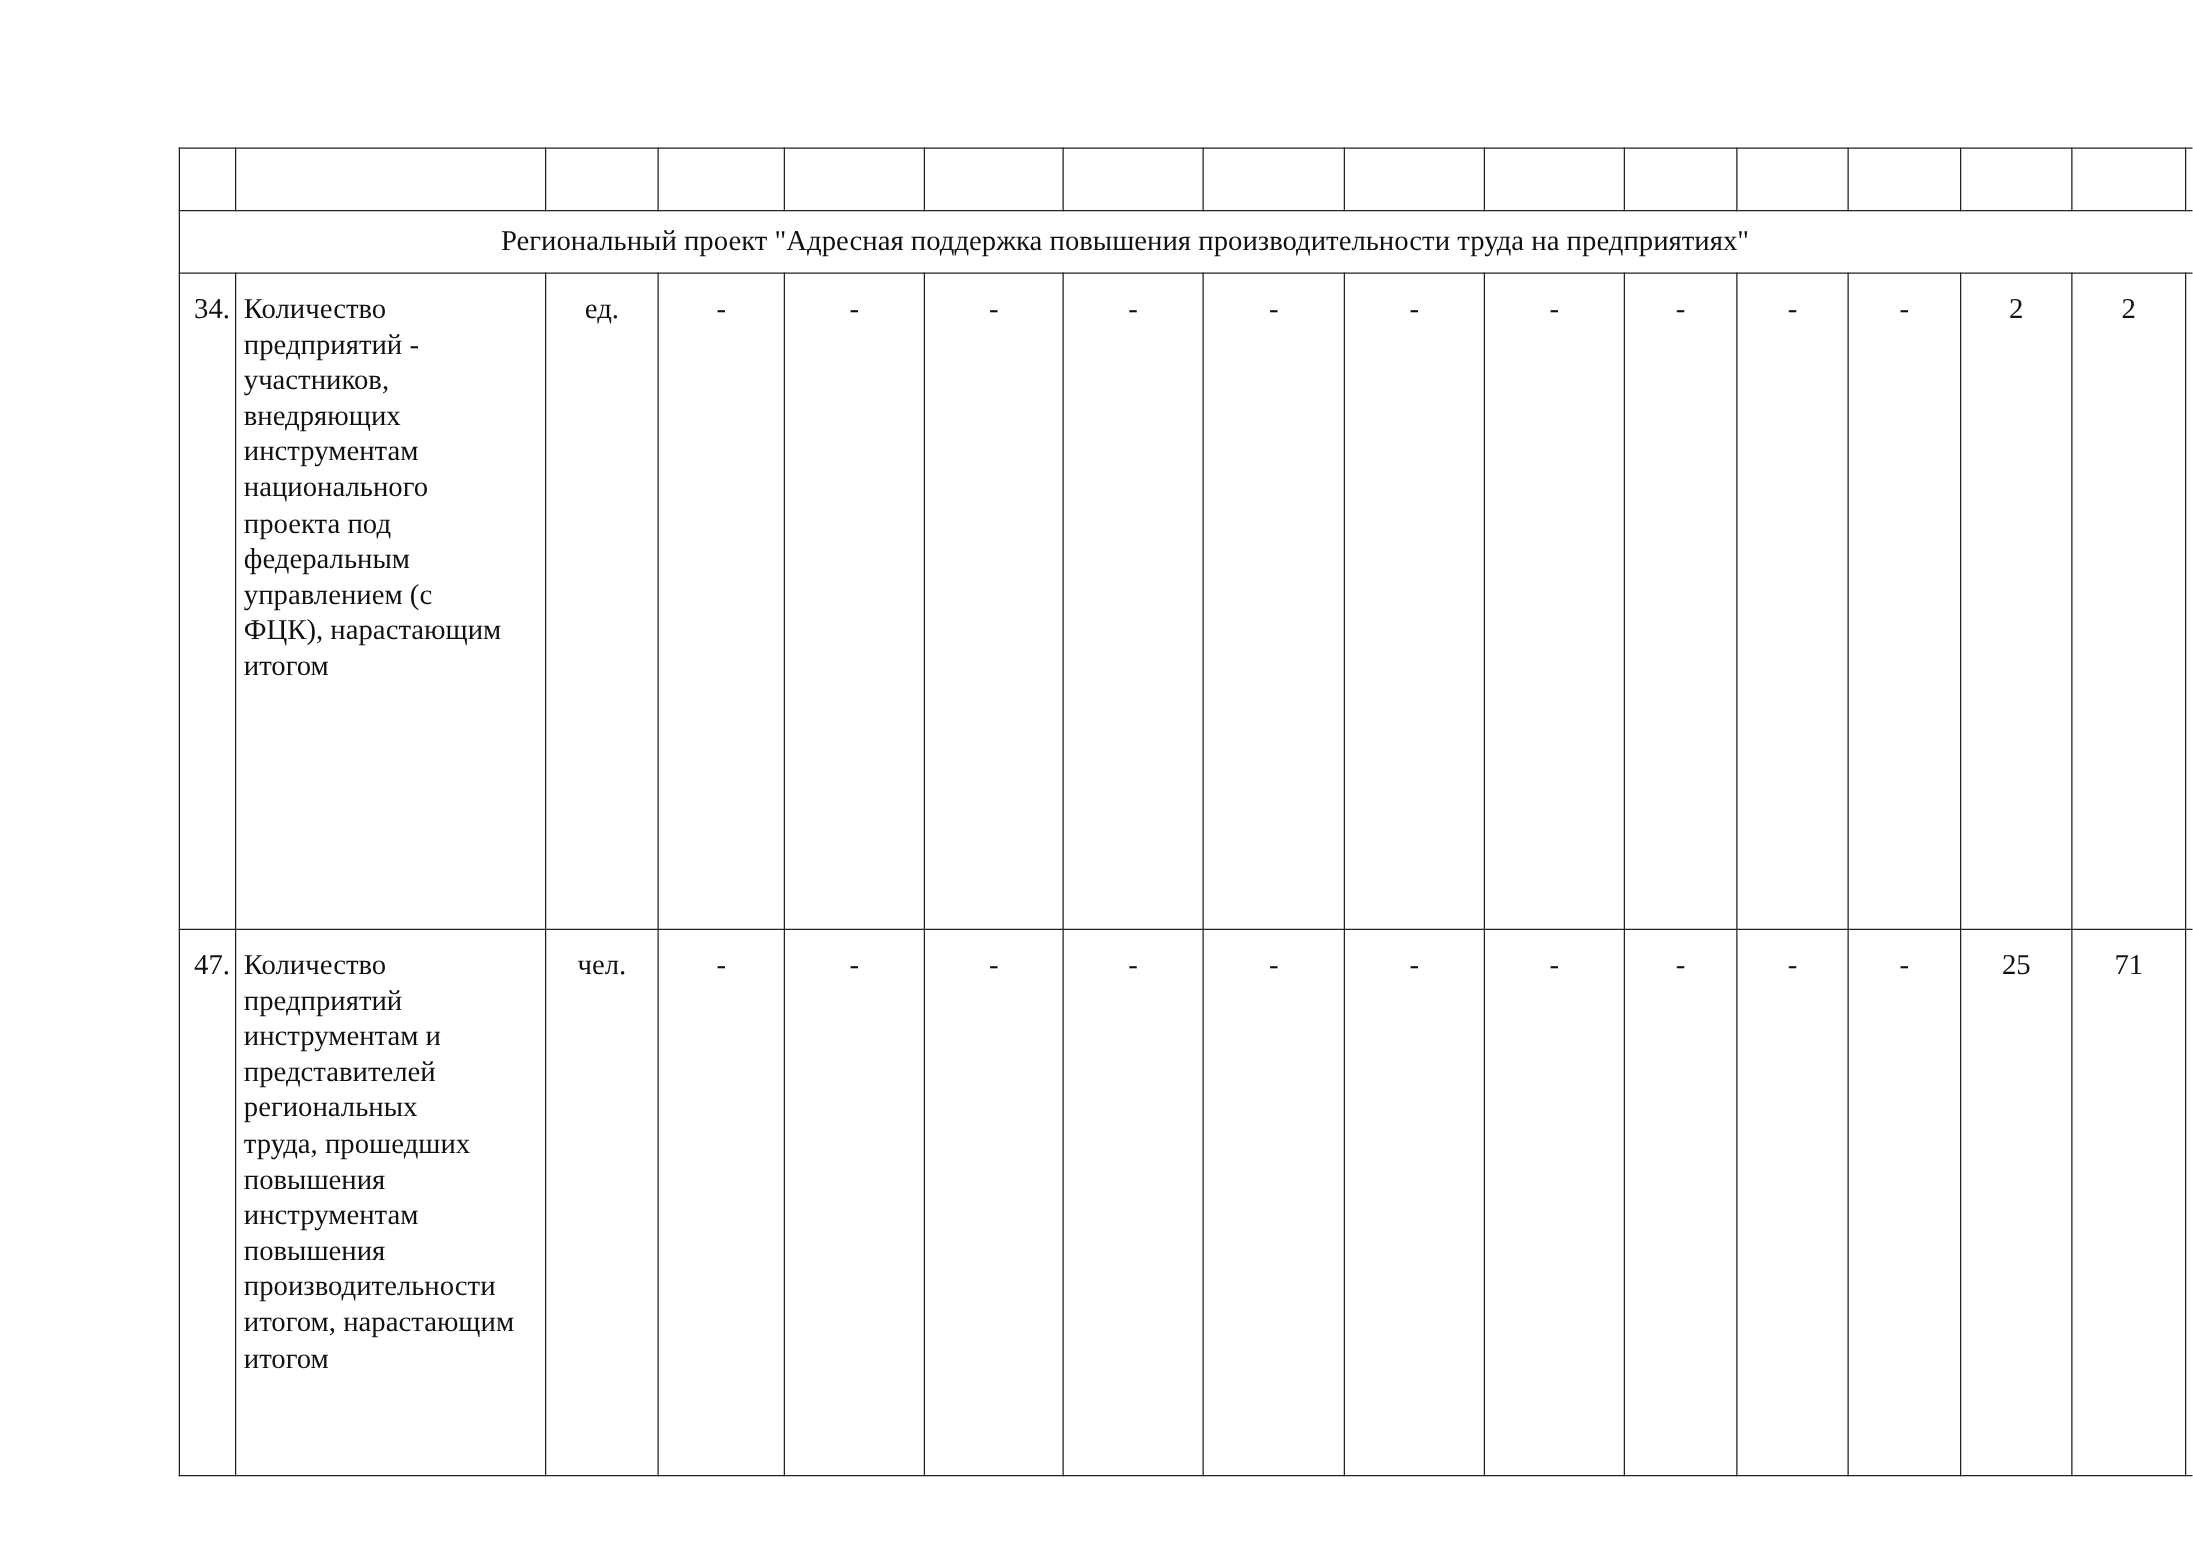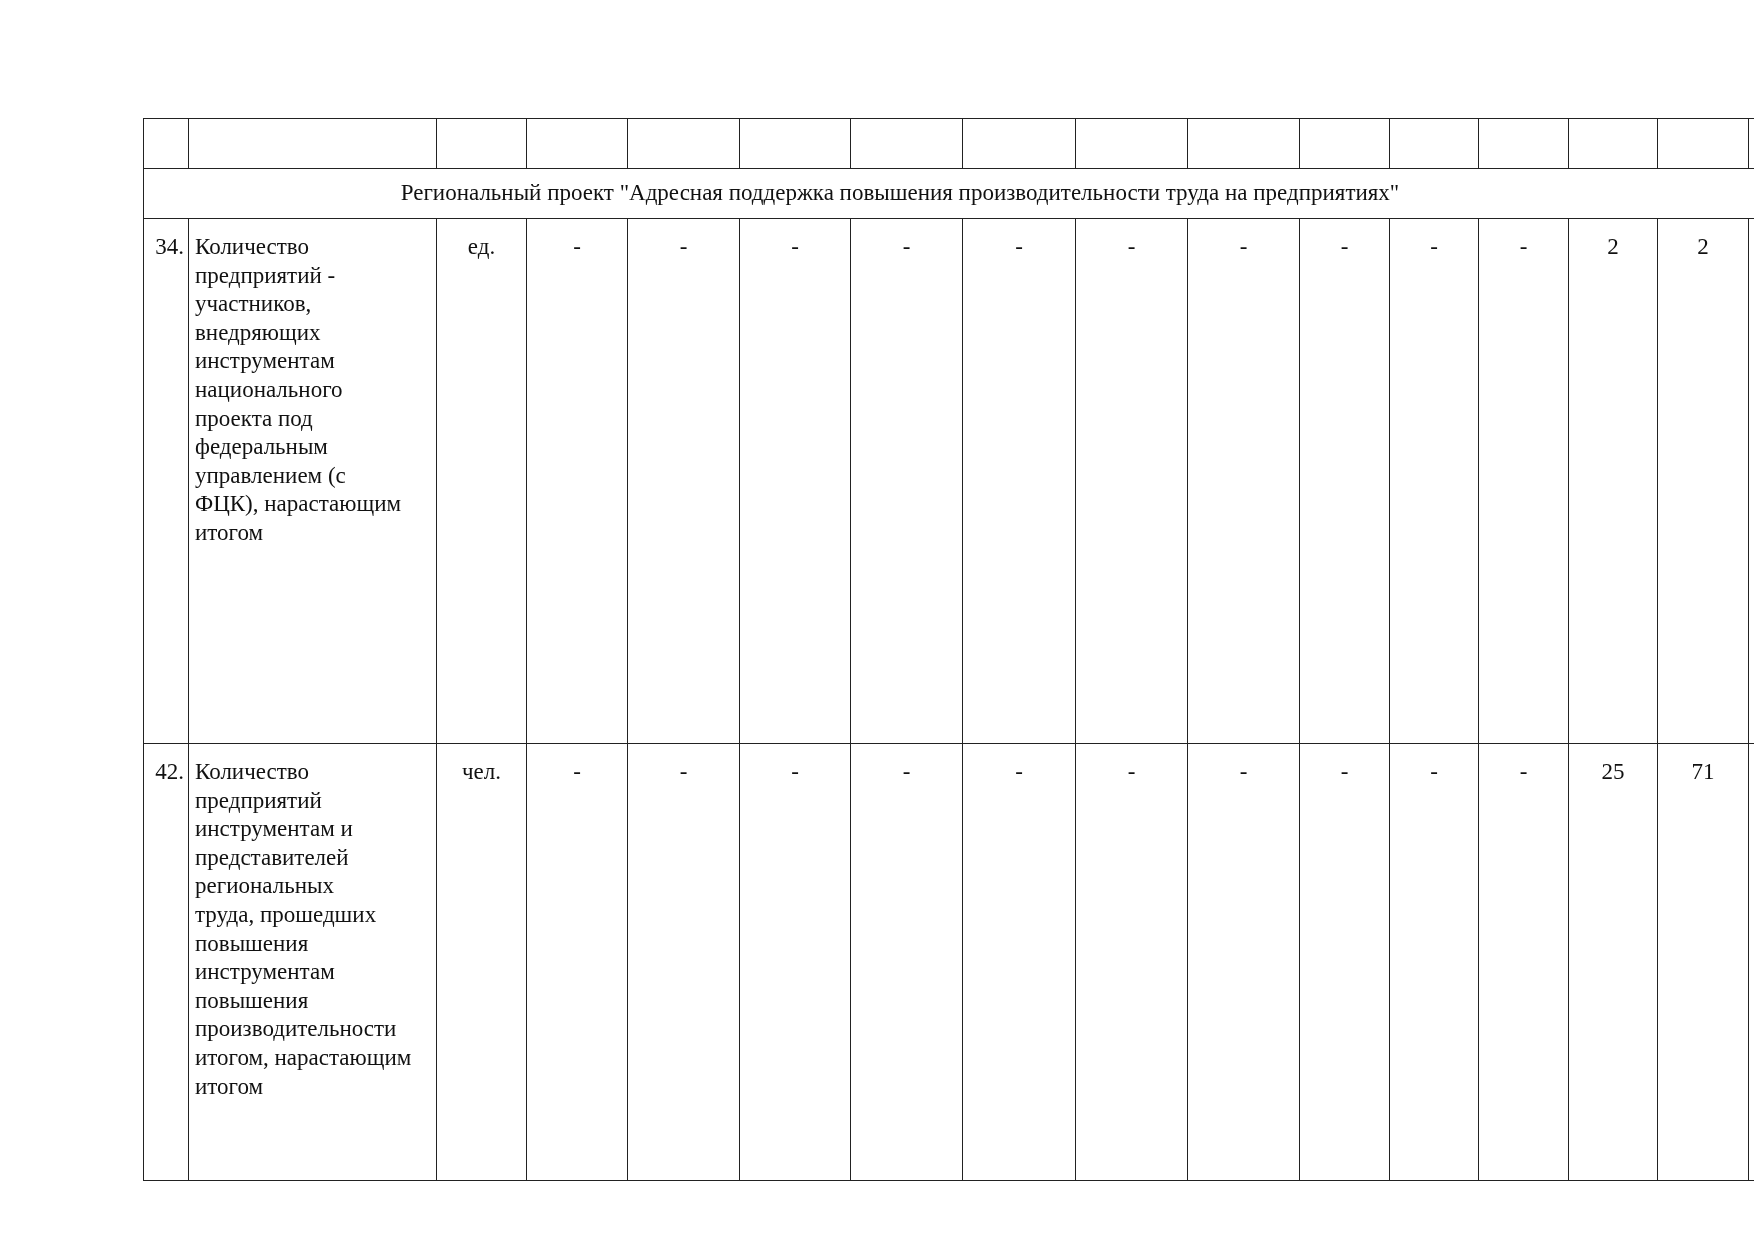--- a/index.html
+++ b/index.html
@@ -89,21 +89,21 @@
     <td class="val">-</td>
     <td class="val">-</td>
     <td class="val">-</td>
     <td class="val">-</td>
     <td class="val">-</td>
     <td class="val">2</td>
     <td class="val">2</td>
     <td class="val"></td>
   </tr>
   <tr class="row35">
-    <td class="num">42.</td>
+    <td class="num">47.</td>
     <td class="name">
       <div>Количество</div>
       <div>предприятий</div>
       <div>инструментам и</div>
       <div>представителей</div>
       <div>региональных</div>
       <div>труда, прошедших</div>
       <div>повышения</div>
       <div>инструментам</div>
       <div>повышения</div>

